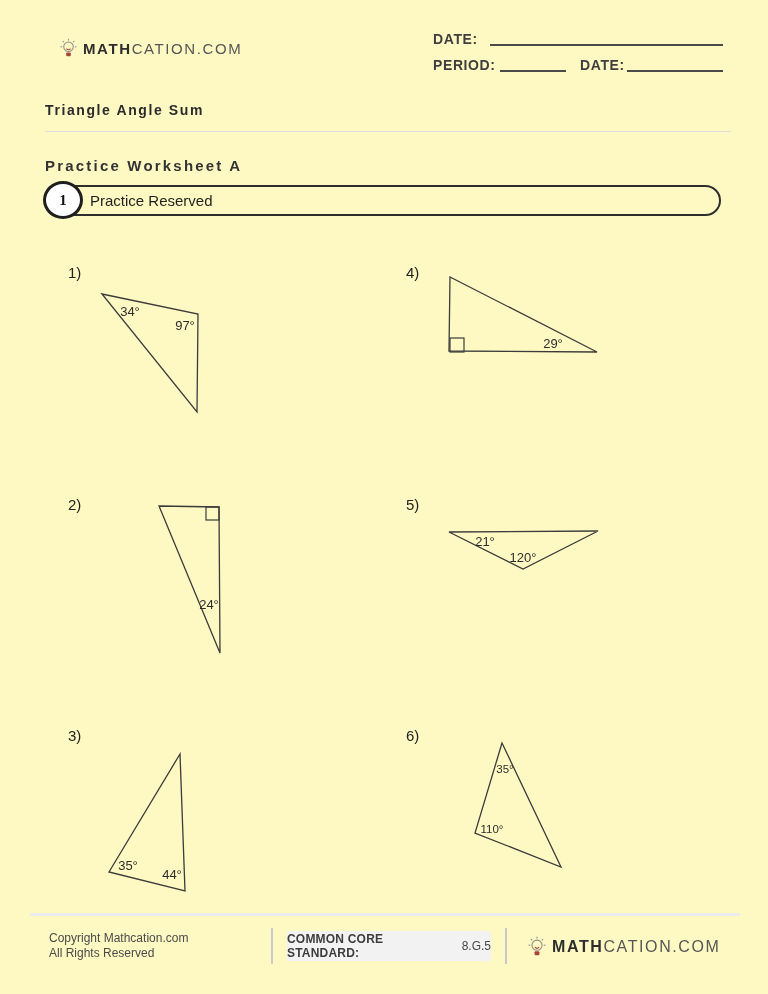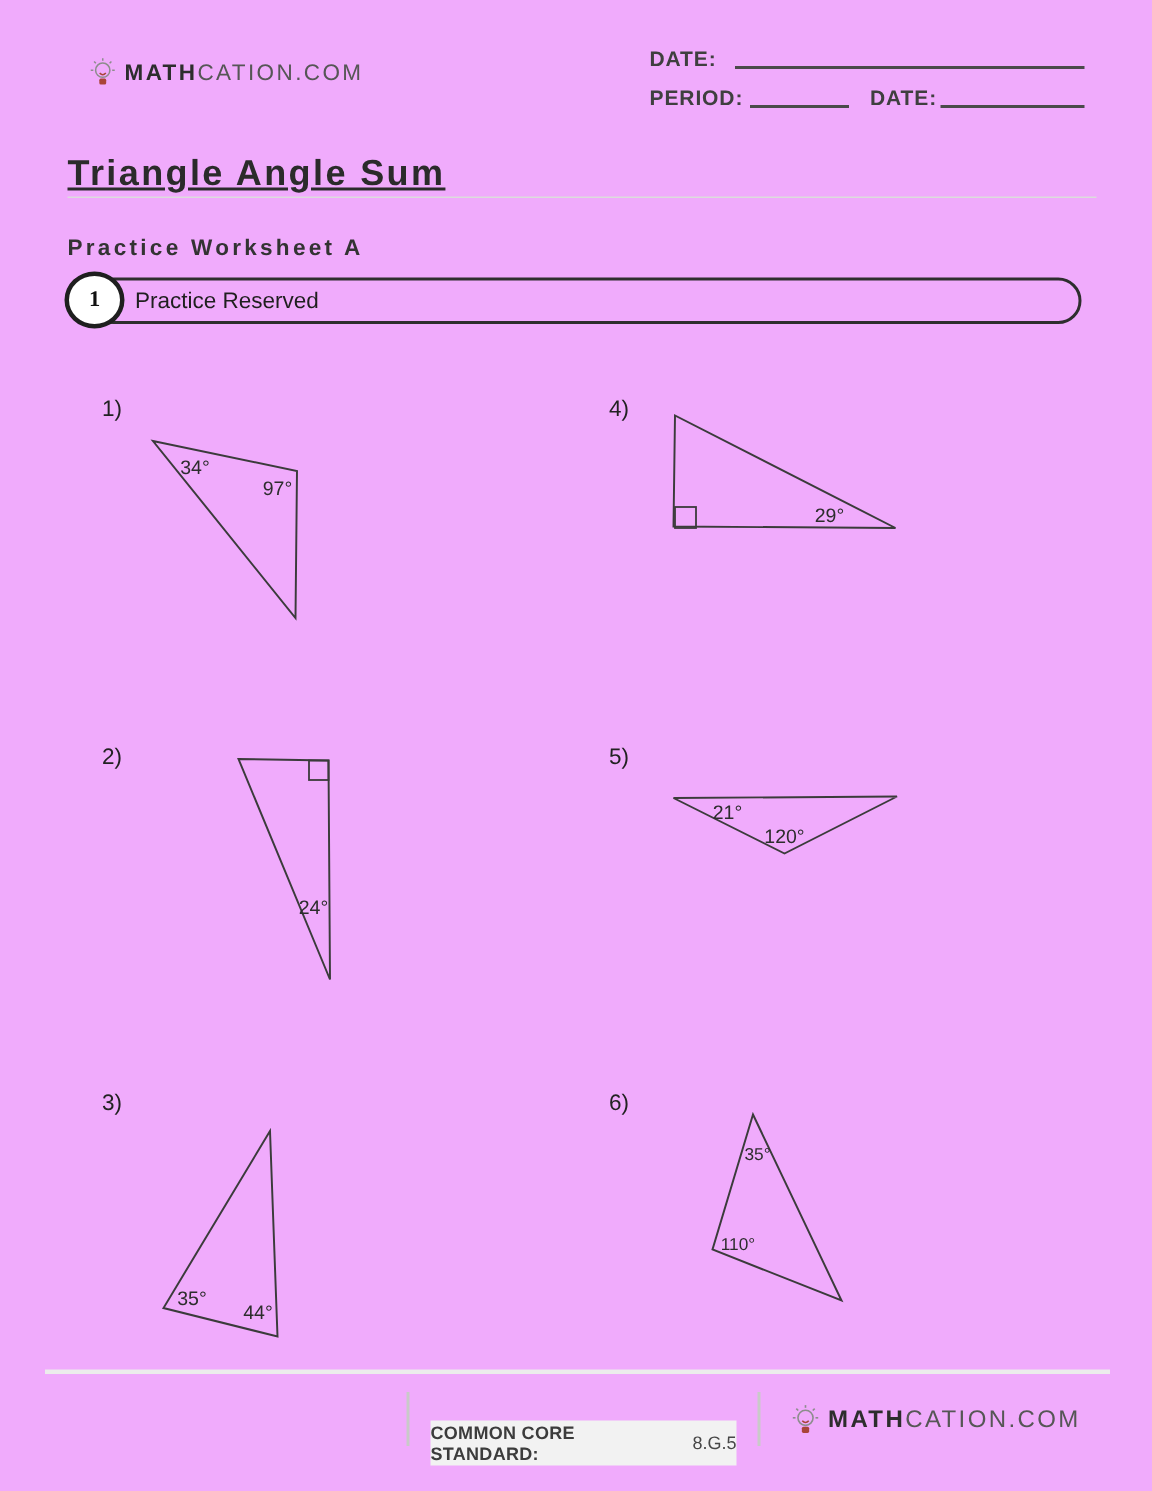--- a/index.html
+++ b/index.html
@@ -1,49 +1,49 @@
 <!DOCTYPE html>
 <html><head>
 <meta charset="utf-8">
 <style>
   html,body{margin:0;padding:0;background:#fff;}
   .page{
-    position:relative;width:768px;height:994px;background:#f0abfc;overflow:hidden;
+    position:relative;width:768px;height:994px;background:#fef9c3;overflow:hidden;
     font-family:"Liberation Sans", sans-serif;color:#333;
   }
   
   .logo{position:absolute;display:flex;align-items:center;gap:6px;}
   .logo-top{left:60px;top:38px;}
   .logo-text{font-size:15px;letter-spacing:1.6px;white-space:nowrap;}
   .logo-math{font-weight:700;color:#2d2d2d;}
   .logo-cation{font-weight:400;color:#565656;}
   .field-label{position:absolute;font-size:14px;font-weight:700;color:#3f3f3f;letter-spacing:0.6px;}
   .blank{position:absolute;height:0;border-bottom:2px solid #4a4a4a;}
   
-  .title{position:absolute;left:45px;top:102px;font-size:24px;font-weight:700;letter-spacing:1.6px;color:#2b2b2b;text-decoration:underline;}
+  .title{position:absolute;left:45px;top:102px;font-size:14px;font-weight:700;letter-spacing:1.6px;color:#2b2b2b;}
   .title-rule{position:absolute;left:45px;top:131px;width:686px;height:1px;background:#dcdcdc;}
   .subtitle{position:absolute;left:45px;top:141px;font-size:15px;font-weight:700;letter-spacing:2.2px;color:#333;margin-top:16px;}
   
   .section-pill{position:absolute;left:60px;top:185px;width:661px;height:31px;border:2px solid #2e2e2e;border-radius:17px;box-sizing:border-box;}
   .section-pill-label{position:absolute;left:90px;top:192px;font-size:15px;color:#1f1f1f;}
   .section-circle{position:absolute;left:43px;top:181px;width:40px;height:38px;border:3px solid #1f1f1f;border-radius:50%;background:#fff;box-sizing:border-box;display:flex;align-items:center;justify-content:center;}
   .section-circle span{font-family:"Liberation Serif", serif;font-weight:700;font-size:15px;color:#111;}
   .instructions{position:absolute;left:88px;top:226px;font-size:13px;font-weight:700;color:#2b2b2b;}
   
   .problem-num{position:absolute;font-size:15px;color:#222;}
   .tri{position:absolute;overflow:visible;}
   .tri polygon{fill:none;stroke:#3b3b3b;stroke-width:1.3;stroke-linejoin:miter;}
   .tri rect{fill:none;stroke:#3b3b3b;stroke-width:1.2;}
   .tri text{fill:#2d2d2d;font-family:"Liberation Sans", sans-serif;font-size:13px;text-anchor:middle;}
   .tri text.small{font-size:11.5px;}
   
   .footer-rule{position:absolute;left:30px;top:913px;width:710px;height:3px;background:#ececec;}
   .copyright{position:absolute;left:49px;top:931px;font-size:12px;line-height:15px;color:#4a4a4a;}
   .v-div{position:absolute;width:2px;background:#c9c9c9;}
-  .standard-box{position:absolute;left:287px;top:931px;width:204px;height:30px;background:#f2f2f2;display:flex;align-items:center;justify-content:center;gap:8px;margin-top:16px;}
+  .standard-box{position:absolute;left:287px;top:931px;width:204px;height:30px;background:#f2f2f2;display:flex;align-items:center;justify-content:center;gap:8px;}
   .standard-label{font-size:12px;font-weight:700;color:#3c3c3c;letter-spacing:0.2px;}
   .standard-value{font-size:12px;color:#474747;}
   .logo-bottom{left:528px;top:936px;}
   .logo-bottom .logo-text{font-size:16px;}
   .bulb{flex:0 0 auto;}
 </style>
 </head>
 <body>
 
 <div class="page">
@@ -117,20 +117,24 @@
   </svg>
 
   <div class="problem-num" style="left:406px;top:727px;">6)</div>
   <svg class="tri" style="left:468px;top:736px;" width="105" height="140">
     <polygon points="34,7 7,97 93,131"></polygon>
     <text class="small" x="37" y="37">35°</text>
     <text class="small" x="24" y="97">110°</text>
   </svg>
 
   <div class="footer-rule"></div>
+  <div class="copyright">
+    <div>Copyright Mathcation.com</div>
+    <div>All Rights Reserved</div>
+  </div>
   <div class="v-div" style="left:271px;top:928px;height:36px;"></div>
   <div class="standard-box">
     <span class="standard-label">COMMON CORE STANDARD:</span>
     <span class="standard-value">8.G.5</span>
   </div>
   <div class="v-div" style="left:505px;top:928px;height:36px;"></div>
   <div class="logo logo-bottom">
     <svg class="bulb" width="18" height="22" viewBox="0 0 20 24">
       <g stroke="#8d8d8d" stroke-width="1.2" fill="none">
         <circle cx="10" cy="10" r="5.6"></circle>

